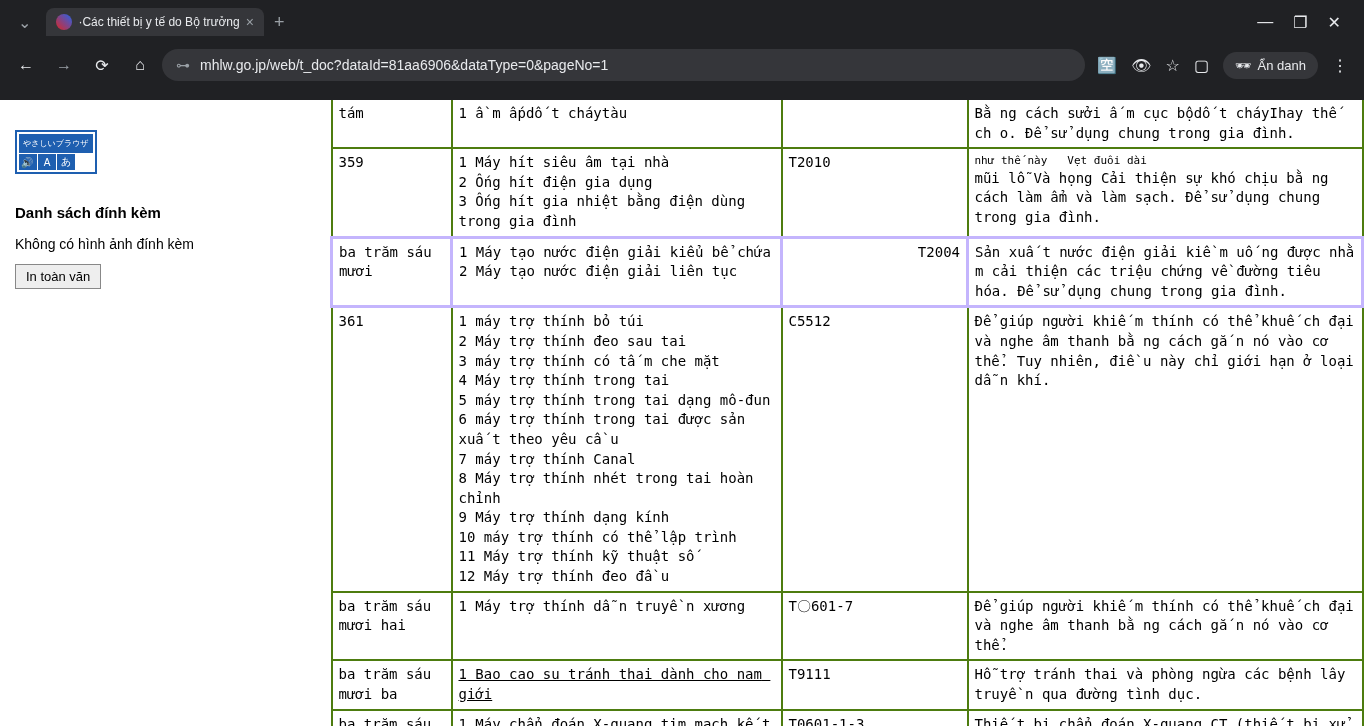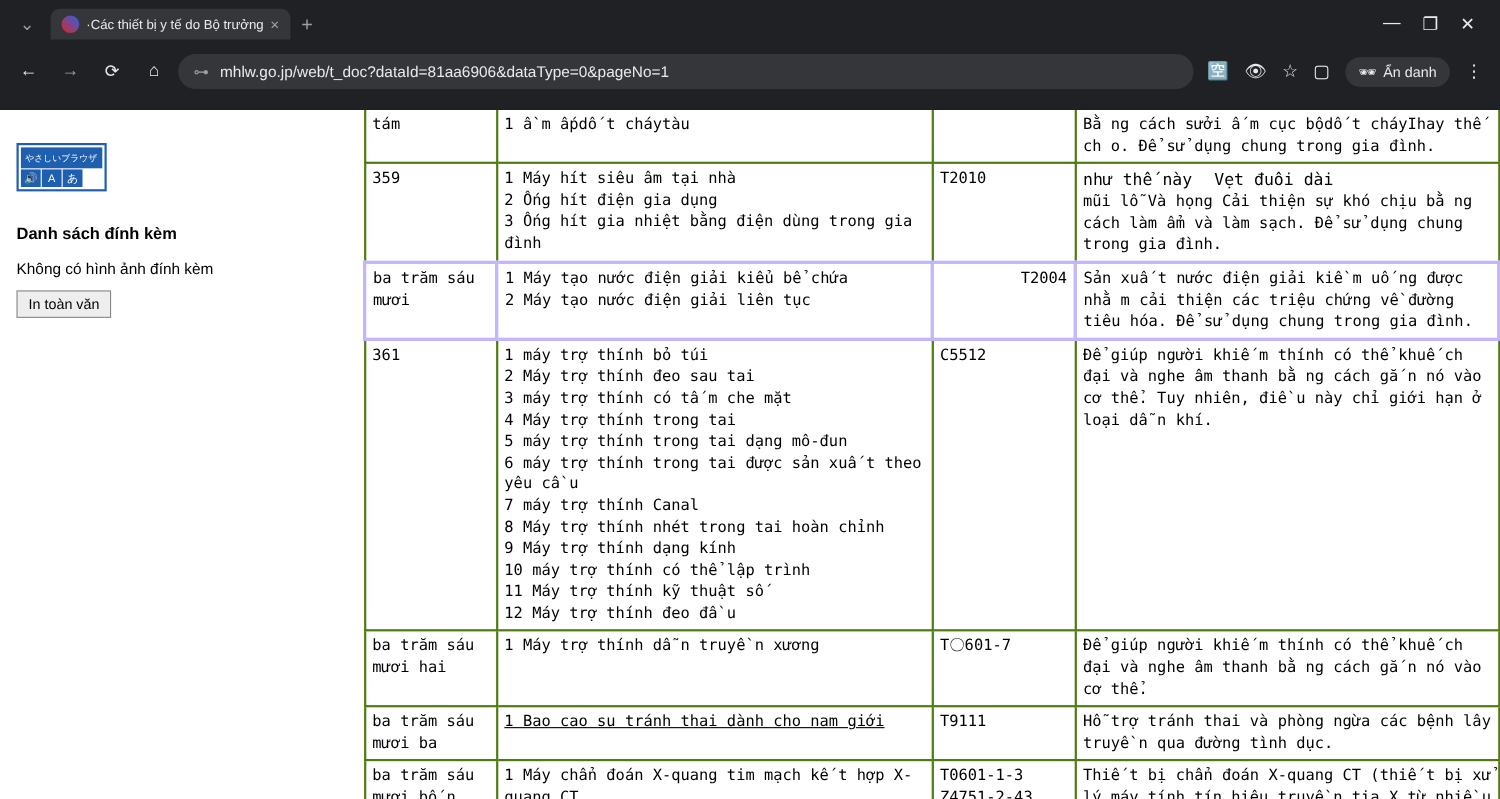--- a/index.html
+++ b/index.html
@@ -221,25 +221,25 @@
     
     .data-table tr.highlighted td {
       border: 3px solid #c4b5fd;
     }
     
     .col-id {
       width: 120px;
     }
     
     .col-name {
-      width: 396px;
+      width: 330px;
     }
     
     .col-code {
-      width: 130px;
+      width: 186px;
     }
     
     .col-desc {
       width: auto;
     }
     
     
     .main-content::-webkit-scrollbar {
       width: 16px;
     }
@@ -249,21 +249,21 @@
     }
     
     .main-content::-webkit-scrollbar-thumb {
       background: #c1c1c1;
       border-radius: 0;
     }
     
     .desc-annotation {
       display: flex;
       gap: 20px;
-      font-size: 15px;
+      font-size: 11px;
     }
   </style>
 </head>
 <body>
 
 <div class="browser-chrome">
   <div class="tab-bar">
     <div class="tab-control">⌄</div>
     <div class="tab">
       <div class="tab-favicon"></div>

